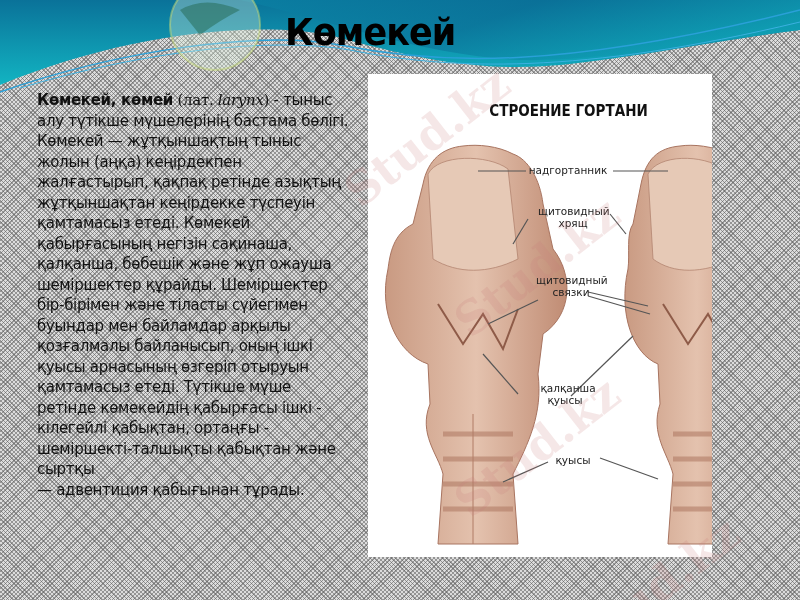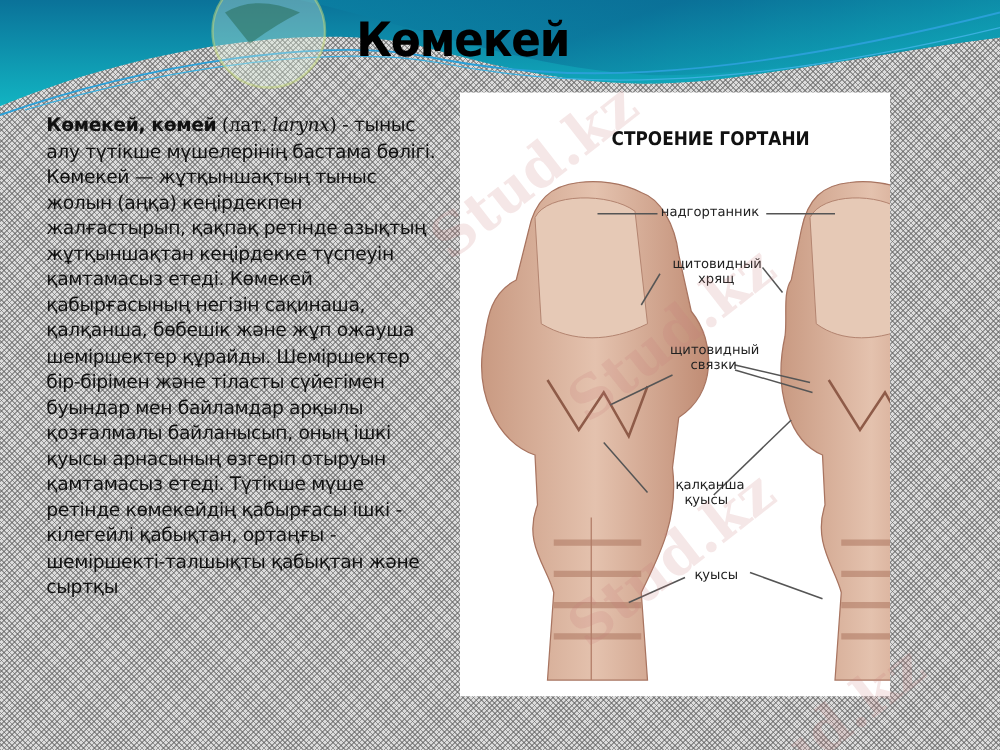--- a/index.html
+++ b/index.html
@@ -74,20 +74,21 @@
     <path d="M180,10 Q205,-5 240,10 Q220,20 200,35 Z" fill="rgba(40,110,90,0.55)"></path>
   </svg>
 </div>
 
 <h1 class="slide-title">Көмекей</h1>
 
 <div class="body-text">
   <b>Көмекей, көмей</b>
   <span class="paren">(лат. </span><span class="latin">larynx</span><span class="paren">)</span><span> - тыныс алу түтікше мүшелерінің бастама бөлігі. Көмекей — жұтқыншақтың тыныс жолын (аңқа) кеңірдекпен жалғастырып, қақпақ ретінде азықтың жұтқыншақтан кеңірдекке түспеуін қамтамасыз етеді. Көмекей қабырғасының негізін сақинаша, қалқанша, бөбешік және жұп ожауша шеміршектер құрайды. Шеміршектер бір-бірімен және тіласты сүйегімен буындар мен байламдар арқылы қозғалмалы байланысып, оның ішкі қуысы арнасының өзгеріп отыруын қамтамасыз етеді. Түтікше мүше ретінде көмекейдің қабырғасы ішкі - кілегейлі қабықтан, ортаңғы - шеміршекті-талшықты қабықтан және сыртқы</span>
   <br>
+  <span>— адвентиция қабығынан тұрады.</span>
 </div>
 
 <div class="diagram">
   <svg width="401" height="483" viewBox="0 0 401 483">
     <defs>
       <linearGradient id="tis" x1="0" y1="0" x2="1" y2="0">
         <stop offset="0" stop-color="#c99a82"></stop>
         <stop offset="0.5" stop-color="#e4c2ae"></stop>
         <stop offset="1" stop-color="#c08c74"></stop>
       </linearGradient>

